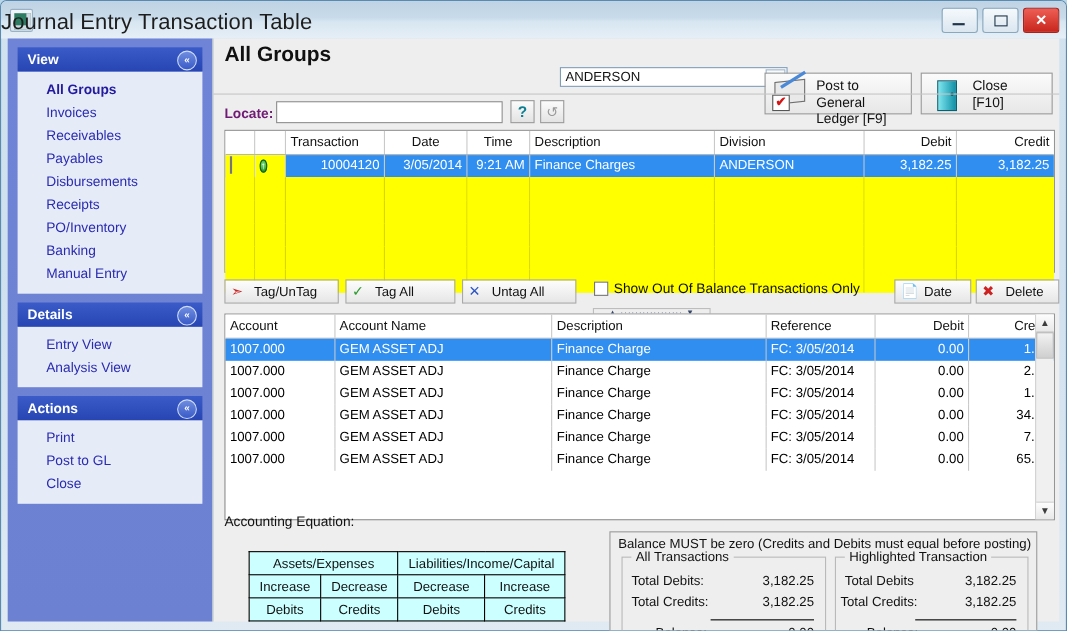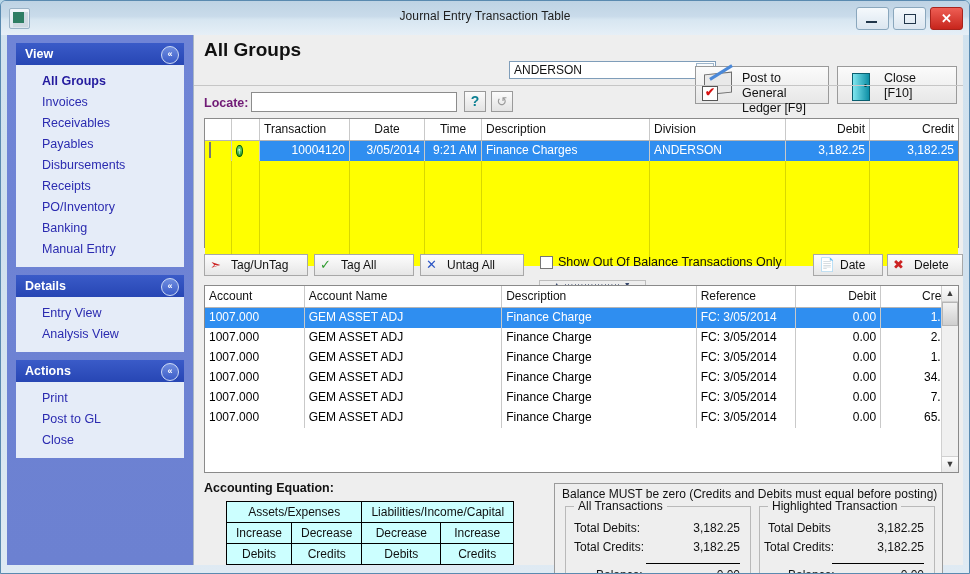--- a/index.html
+++ b/index.html
@@ -16,22 +16,22 @@
     border-radius:6px 6px 0 0;
     background:linear-gradient(to bottom,#d2e3ef 0%,#cfe0ee 40%,#dfeaf3 100%);
     overflow:hidden;
   }
   
   .titlebar{
     position:absolute;left:0;top:0;right:0;height:34px;
     background:linear-gradient(to bottom,#bed3e4 0%,#c9dbea 45%,#d7e6f1 55%,#e6eff7 100%);
   }
   .title-text{
-    position:absolute;left:0;right:0;top:8px;text-align:center;
-    font-size:12px;color:#1d1d1d;letter-spacing:.1px;
+    position:absolute;left:0;right:0;top:8px;text-align:left;
+    font-size:20px;color:#1d1d1d;letter-spacing:.1px;
   }
   .app-icon{
     position:absolute;left:8px;top:7px;width:19px;height:19px;
     background:linear-gradient(to bottom,#f2f6fa,#dde6ef);
     border:1px solid #9ab2c6;border-radius:2px;
   }
   .app-icon i{
     position:absolute;left:3px;top:3px;width:11px;height:11px;display:block;
     background:#2e7d63;border-right:4px solid #cfd9e2;border-bottom:4px solid #cfd9e2;
   }
@@ -154,21 +154,21 @@
   .d-ref{width:100px;}.d-deb{width:85px;text-align:right;}
   .d-cre{width:77px;text-align:right;border-right:none !important;}
   .sbar{
     position:absolute;right:0;top:0;bottom:0;width:16px;background:#f0f0f0;border-left:1px solid #d0d0d0;
   }
   .sbar .ar{height:15px;text-align:center;font-size:9px;line-height:15px;color:#3c3c3c;
     background:linear-gradient(to bottom,#fdfdfd,#e8e8e8);border-bottom:1px solid #d0d0d0;}
   .sbar .ar.b{position:absolute;bottom:0;left:0;right:0;border:none;border-top:1px solid #d0d0d0;}
   .sbar .thumb{position:absolute;top:16px;left:0;right:0;height:24px;background:linear-gradient(to bottom,#f2f2f2,#cfcfcf);border:1px solid #b6b6b6;box-sizing:border-box;}
   
-  .acc-eq-lbl{position:absolute;left:10px;top:446px;font-weight:bold;font-size:12.5px;color:#111;}
+  .acc-eq-lbl{position:absolute;left:10px;top:432px;font-weight:normal;font-size:12.5px;color:#111;}
   .eqtab{position:absolute;left:32px;top:466px;border-collapse:collapse;}
   .eqtab td{
     border:1px solid #000;background:#ccffff;font-size:12px;color:#111;
     text-align:center;padding:3px 9px;white-space:nowrap;
   }
   .balbox{
     position:absolute;left:360px;top:448px;width:389px;height:114px;box-sizing:border-box;
     border:1px solid #9a9a9a;background:#eee;
   }
   .balmsg{position:absolute;left:7px;top:3px;font-size:12px;color:#111;white-space:nowrap;}

